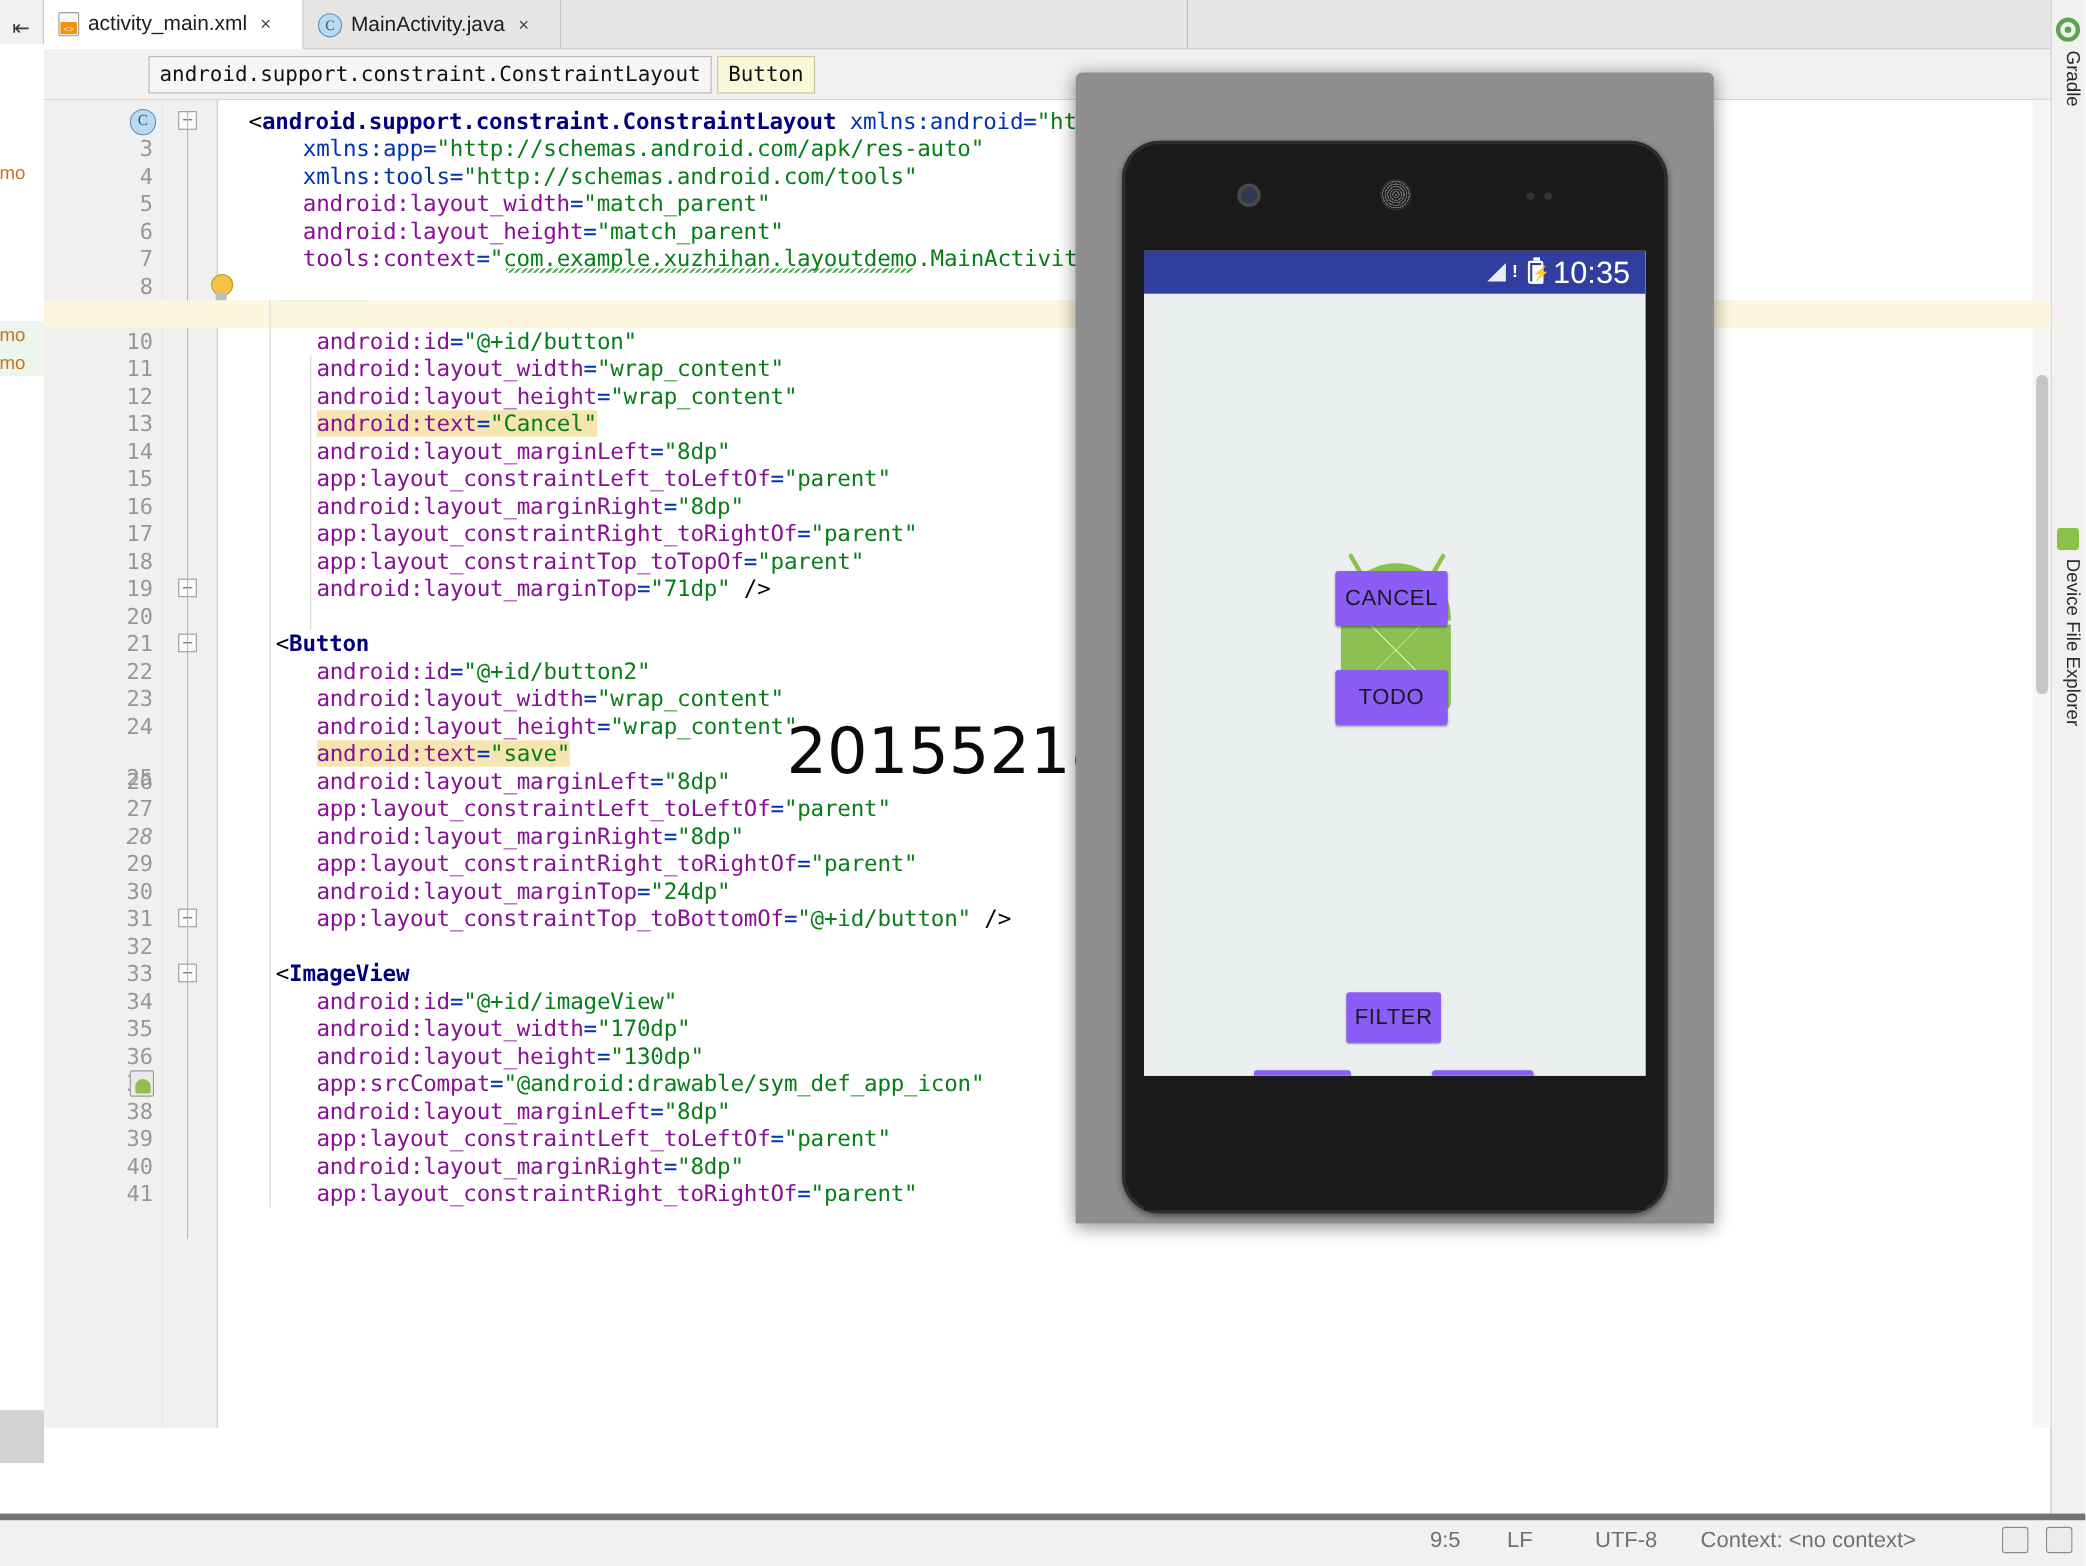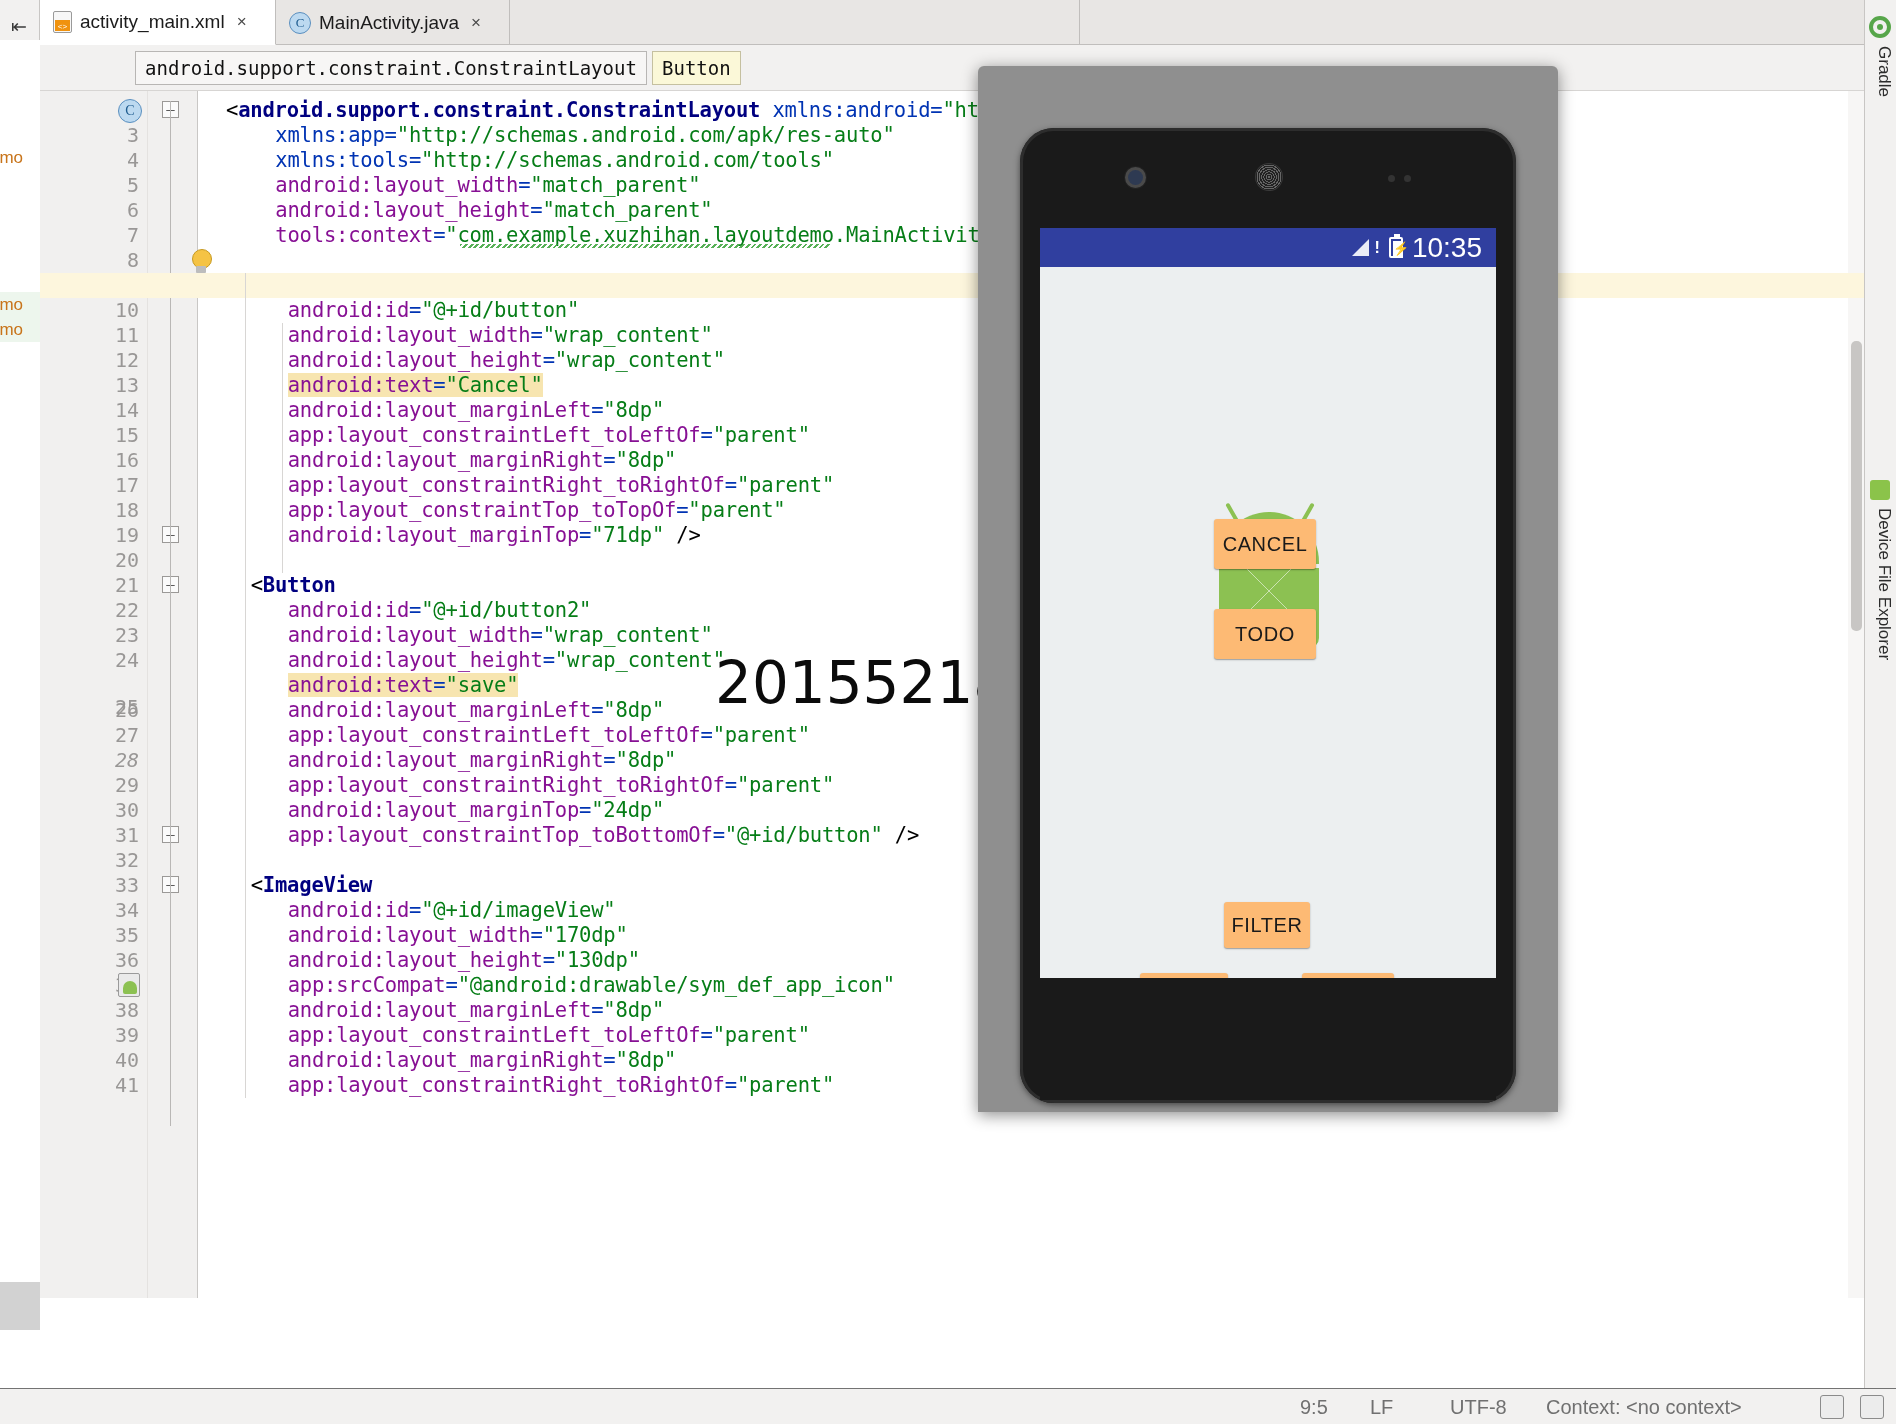--- a/index.html
+++ b/index.html
@@ -249,22 +249,22 @@
     width: 22px; height: 26px; background: #dbe7f2;
     border: 1px solid #5a8fbf; position: relative;
   }
   .gc-ico::after{
     content:""; position:absolute; left:3px; top:4px; right:3px; height:2px;
     background:#3d6f9c; box-shadow:0 5px 0 #3d6f9c,0 10px 0 #3d6f9c,0 15px 0 #3d6f9c;
   }
 
   
   .caretbar {
-    position: absolute; left: 0; bottom: 0; width: 1896px; height: 36px;
-    background: #f2f1f0; border-top: 1px solid #737373;
+    position: absolute; left: 0; bottom: 0; width: 1896px; height: 48px;
+    background: #f2f1f0; border-top: 6px solid #737373;
     overflow: hidden;
   }
   .cb-item {
     position: absolute; top: 3px; height: 30px; line-height: 30px;
     font-size: 20px; color: #707070; white-space: nowrap;
   }
   .cb-ico {
     position:absolute; top:6px; width:24px; height:24px;
     border:1px solid #8b8b8b; background:#ececec; border-radius:3px;
   }
@@ -348,21 +348,21 @@
   }
   .appbar-title {
     position: absolute; left: 19px; top: 0; height: 60px; line-height: 58px;
     color: #fff; font-size: 27px;
   }
   .appcontent {
     position: absolute; left: 0; top: 99px; width: 100%; bottom: 0;
     background: #eceff0;
   }
   .mbtn {
-    position: absolute; background: #fdba74; border-radius: 3px;
+    position: absolute; background: #8b5cf6; border-radius: 3px;
     box-shadow: 0 1px 2px rgba(0,0,0,.28), 0 1px 0 rgba(0,0,0,.10);
     color: #1a1a1a; font-size: 20px; letter-spacing: .6px;
     text-align: center; display: flex; align-items: center; justify-content: center;
   }
   .droid {
     position: absolute; left: 165px; top: 185px; width: 128px; height: 148px;
   }
   .droid-head {
     position: absolute; left: 14px; top: 0; width: 100px; height: 52px;
     border-radius: 50px 50px 0 0; background: #8cc152;

